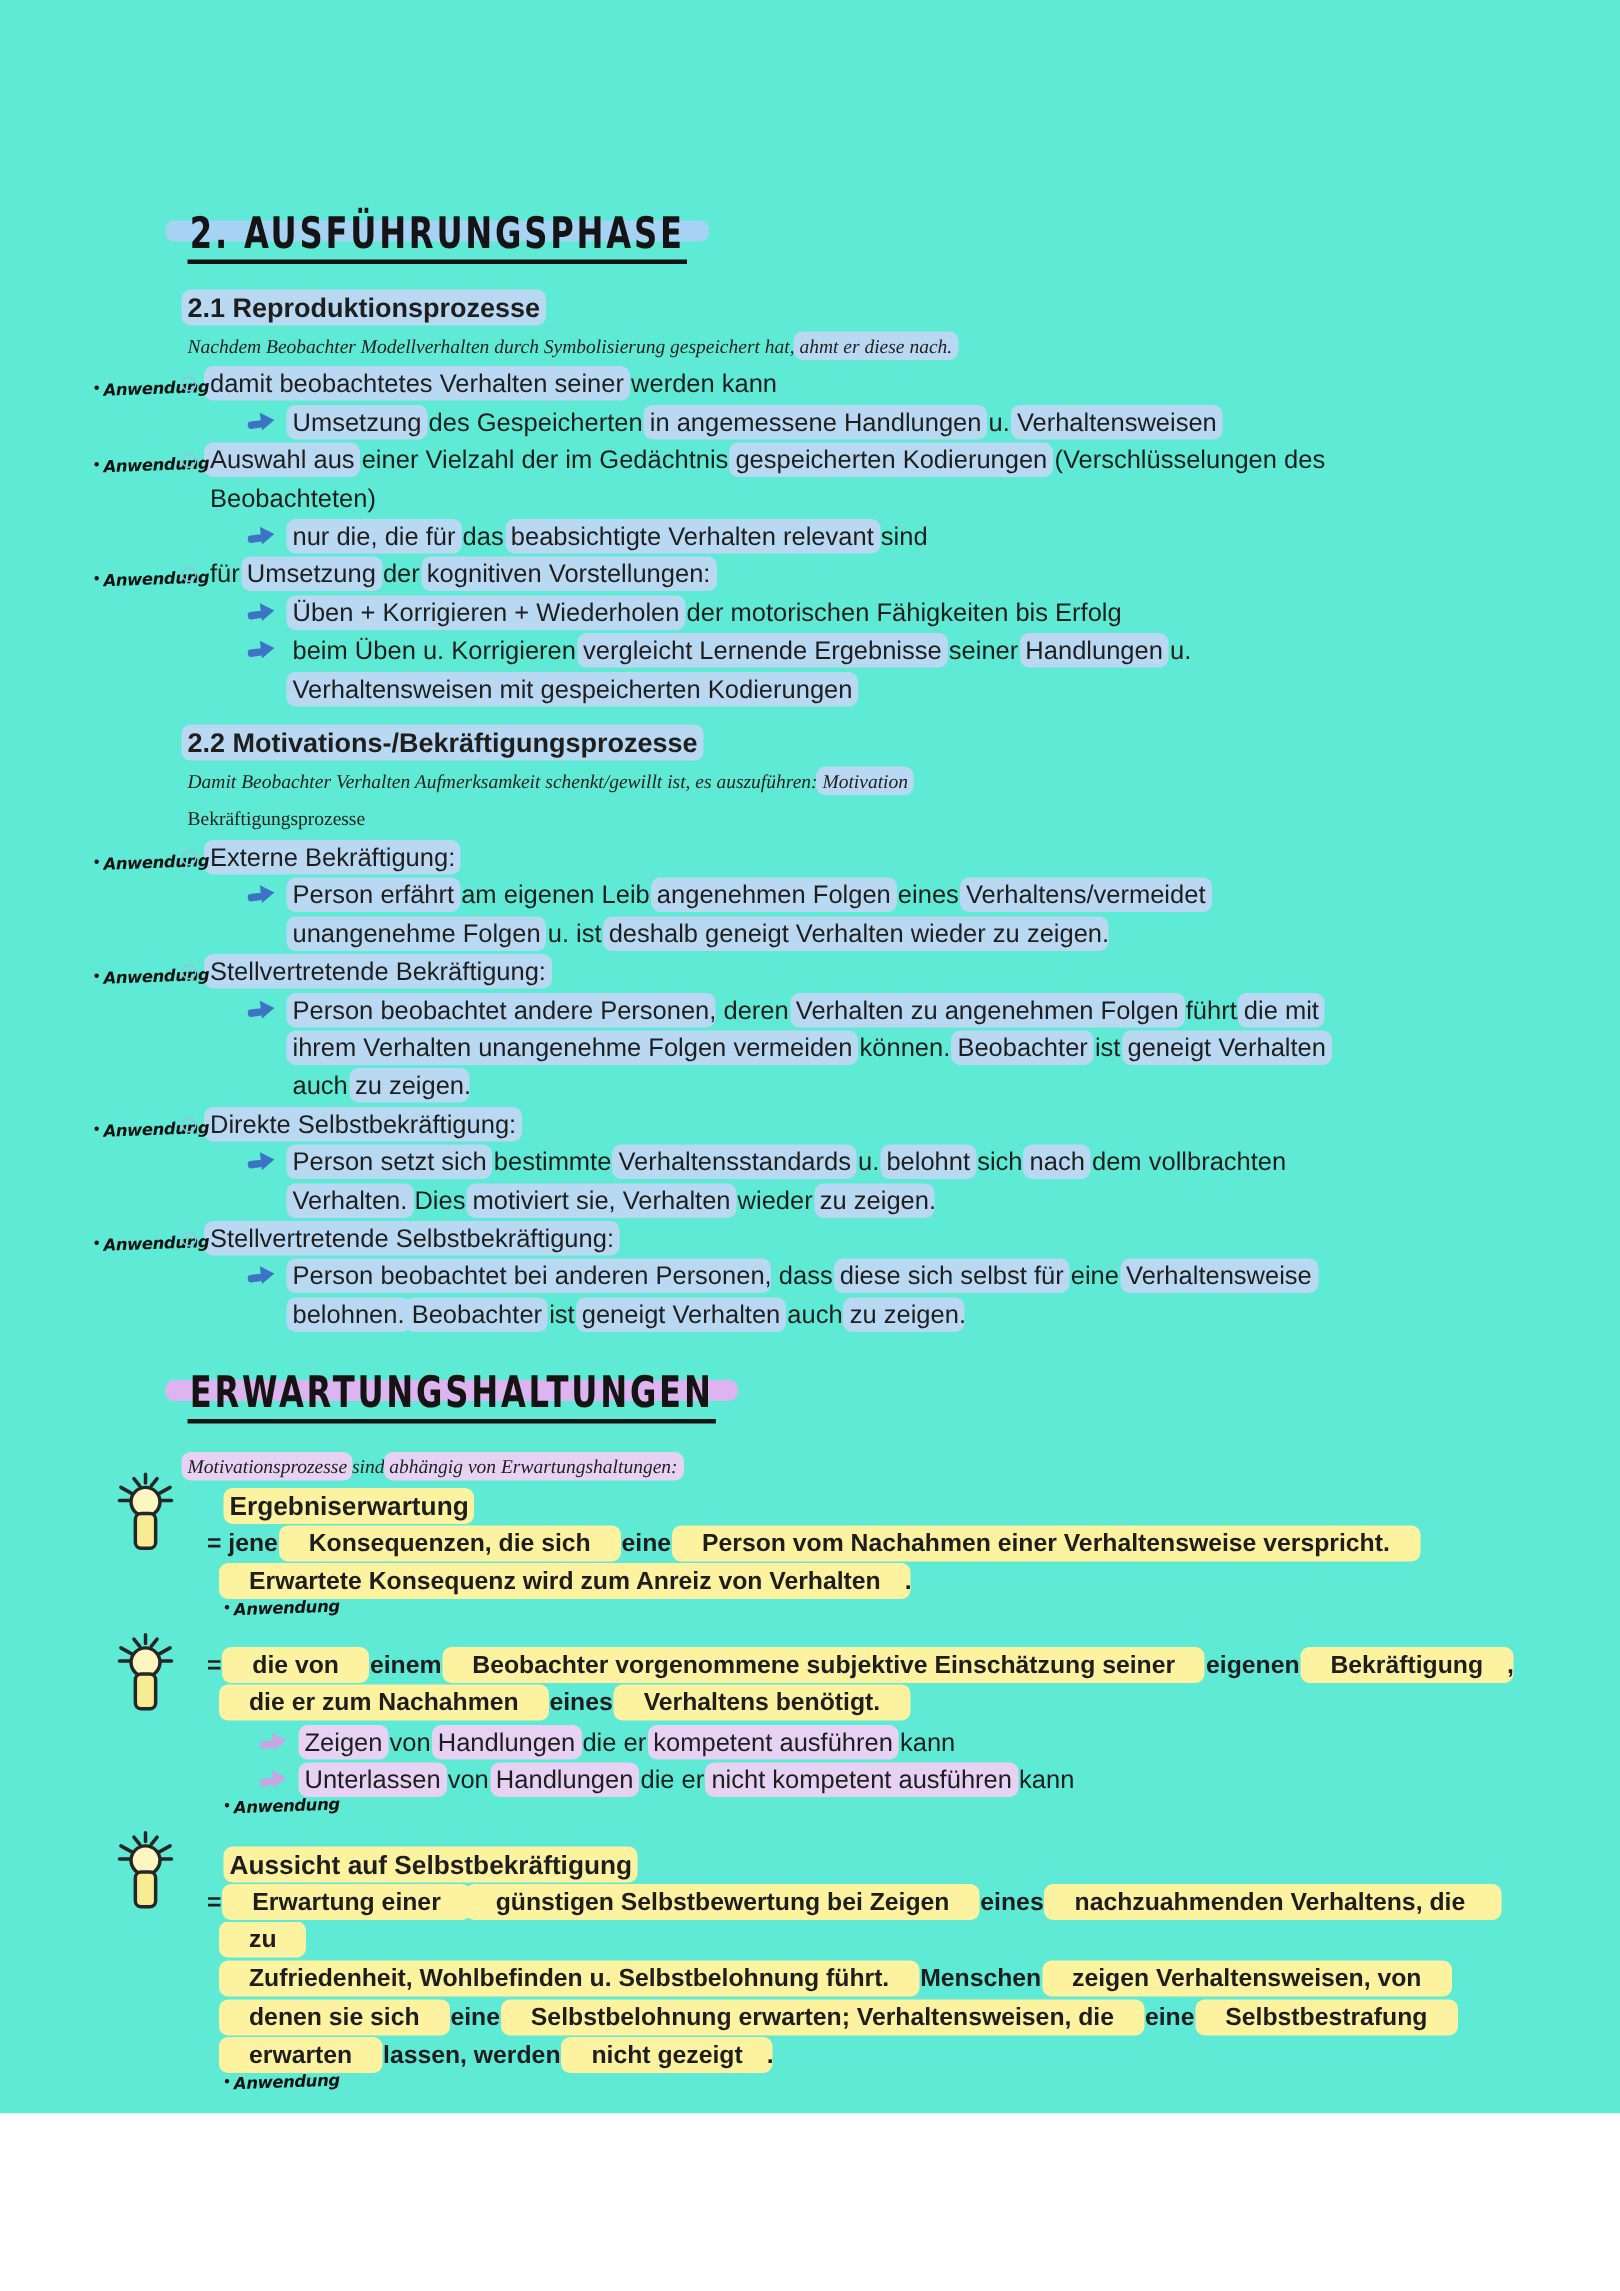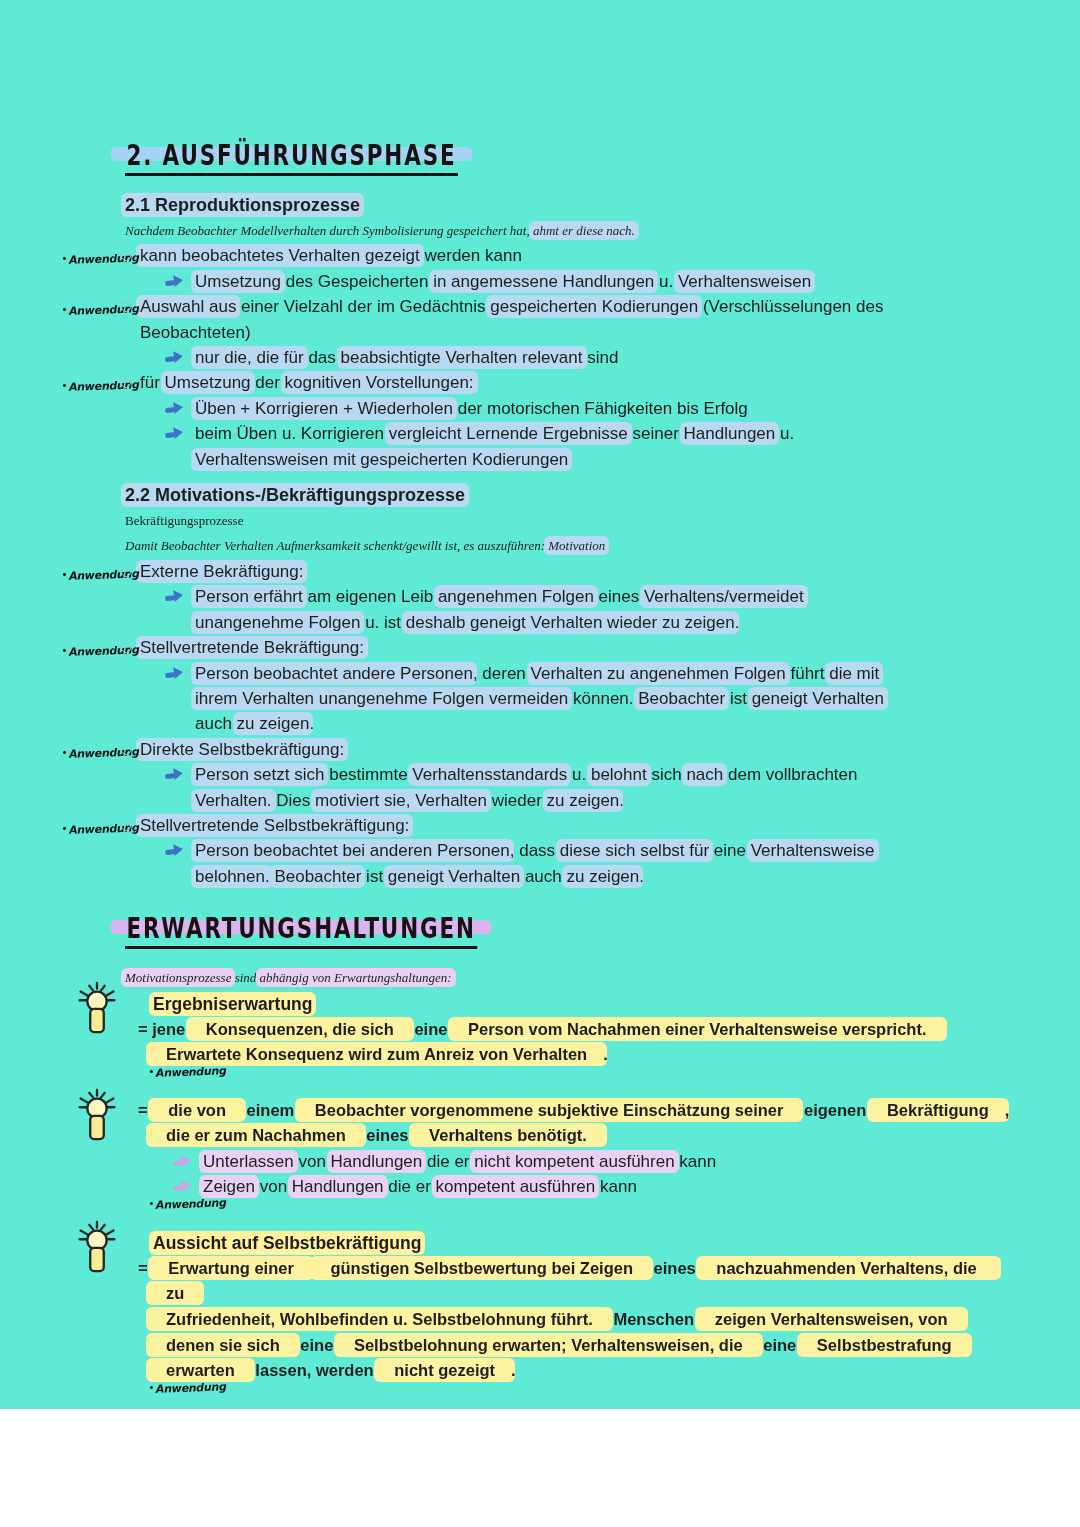--- a/index.html
+++ b/index.html
@@ -110,21 +110,21 @@
       <span class="title-scale"><span class="doc-title stroke-blue">2. AUSFÜHRUNGSPHASE</span></span>
     </div>
 
     <div class="sub-block">
       <h2 class="subheading rich"><span class="hl hl-blue">2.1 Reproduktionsprozesse</span></h2>
       <div class="para italic rich"><span>Nachdem Beobachter Modellverhalten durch Symbolisierung gespeichert hat, </span><span class="hl hl-blue">ahmt er diese nach.</span></div>
 
       <div class="bullet-row">
         <span class="margin-note"><span class="mdot"></span><span>Anwendung</span></span>
         <span class="obullet"></span>
-        <div class="rich"><span class="hl hl-blue">kann beobachtetes Verhalten gezeigt</span><span> werden kann</span></div>
+        <div class="rich"><span class="hl hl-blue">damit beobachtetes Verhalten seiner</span><span> werden kann</span></div>
       </div>
       <div class="arrow-row">
         <span class="arrow arrow-blue">
             <span class="shaft"></span>
             <span class="head"></span>
           </span>
         <div class="rich"><span class="hl hl-blue">Umsetzung</span><span> des Gespeicherten </span><span class="hl hl-blue">in angemessene Handlungen</span><span> u. </span><span class="hl hl-blue">Verhaltensweisen</span></div>
       </div>
 
       <div class="bullet-row">
@@ -158,22 +158,22 @@
             <span class="shaft"></span>
             <span class="head"></span>
           </span>
         <div class="rich"><span>beim Üben u. Korrigieren </span><span class="hl hl-blue">vergleicht Lernende Ergebnisse</span><span> seiner </span><span class="hl hl-blue">Handlungen</span><span> u.
 </span><span class="hl hl-blue">Verhaltensweisen mit gespeicherten Kodierungen</span></div>
       </div>
     </div>
 
     <div class="sub-block gap-before-sub2">
       <h2 class="subheading rich"><span class="hl hl-blue">2.2 Motivations-/Bekräftigungsprozesse</span></h2>
+      <div class="para italic rich"><span>Damit Beobachter Verhalten Aufmerksamkeit schenkt/gewillt ist, es auszuführen: </span><span class="hl hl-blue">Motivation</span></div>
       <div class="para rich"><span>Bekräftigungsprozesse</span></div>
-      <div class="para italic rich"><span>Damit Beobachter Verhalten Aufmerksamkeit schenkt/gewillt ist, es auszuführen: </span><span class="hl hl-blue">Motivation</span></div>
 
       <div class="bullet-row">
         <span class="margin-note"><span class="mdot"></span><span>Anwendung</span></span>
         <span class="obullet"></span>
         <div class="rich"><span class="hl hl-blue">Externe Bekräftigung:</span></div>
       </div>
       <div class="arrow-row">
         <span class="arrow arrow-blue">
             <span class="shaft"></span>
             <span class="head"></span>
@@ -267,28 +267,28 @@
         <rect x="15" y="30" width="14" height="24" rx="4" fill="#f7ec93" stroke="#262626" stroke-width="2.4"></rect>
       </svg>
       <div class="exp-def rich"><span>= </span><span class="hl hl-yellow">die von</span><span> einem </span><span class="hl hl-yellow">Beobachter vorgenommene subjektive Einschätzung seiner</span><span> eigenen </span><span class="hl hl-yellow">Bekräftigung</span><span>,
 </span><span class="hl hl-yellow">die er zum Nachahmen</span><span> eines </span><span class="hl hl-yellow">Verhaltens benötigt.</span></div>
       <div class="exp-arrows">
         <div class="arrow-row">
           <span class="arrow arrow-purple">
               <span class="shaft"></span>
               <span class="head"></span>
             </span>
-          <div class="rich"><span class="hl hl-purple">Unterlassen</span><span> von </span><span class="hl hl-purple">Handlungen</span><span> die er </span><span class="hl hl-purple">nicht kompetent ausführen</span><span> kann</span></div>
+          <div class="rich"><span class="hl hl-purple">Zeigen</span><span> von </span><span class="hl hl-purple">Handlungen</span><span> die er </span><span class="hl hl-purple">kompetent ausführen</span><span> kann</span></div>
         </div>
         <div class="arrow-row">
           <span class="arrow arrow-purple">
               <span class="shaft"></span>
               <span class="head"></span>
             </span>
-          <div class="rich"><span class="hl hl-purple">Zeigen</span><span> von </span><span class="hl hl-purple">Handlungen</span><span> die er </span><span class="hl hl-purple">kompetent ausführen</span><span> kann</span></div>
+          <div class="rich"><span class="hl hl-purple">Unterlassen</span><span> von </span><span class="hl hl-purple">Handlungen</span><span> die er </span><span class="hl hl-purple">nicht kompetent ausführen</span><span> kann</span></div>
         </div>
       </div>
       <div class="inline-note"><span class="mdot"></span><span>Anwendung</span></div>
     </div>
 
     <div class="exp-item">
       <svg class="bulb" viewBox="0 0 44 58" width="44" height="56">
         <g stroke="#262626" stroke-width="2.4" stroke-linecap="round" fill="none">
           <path d="M5 12 L14 17"></path>
             <path d="M4 21 L13 21"></path>

